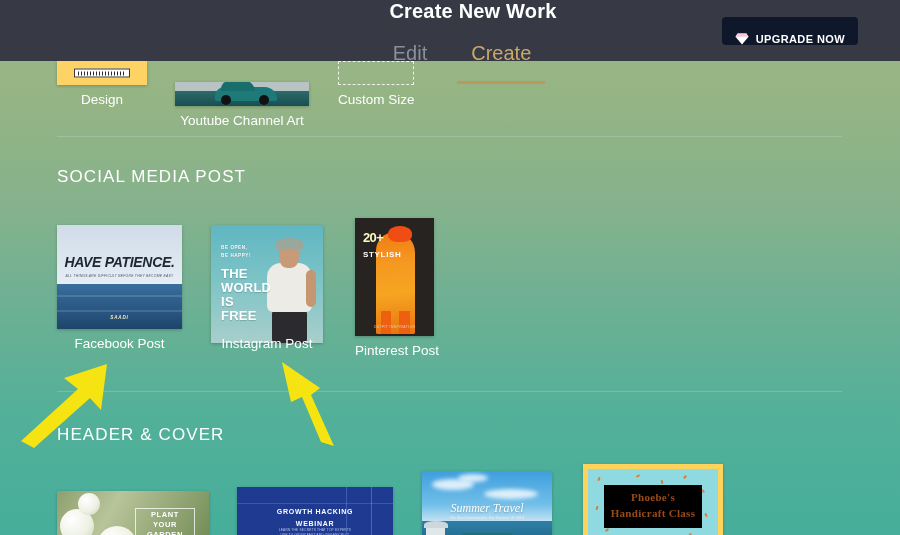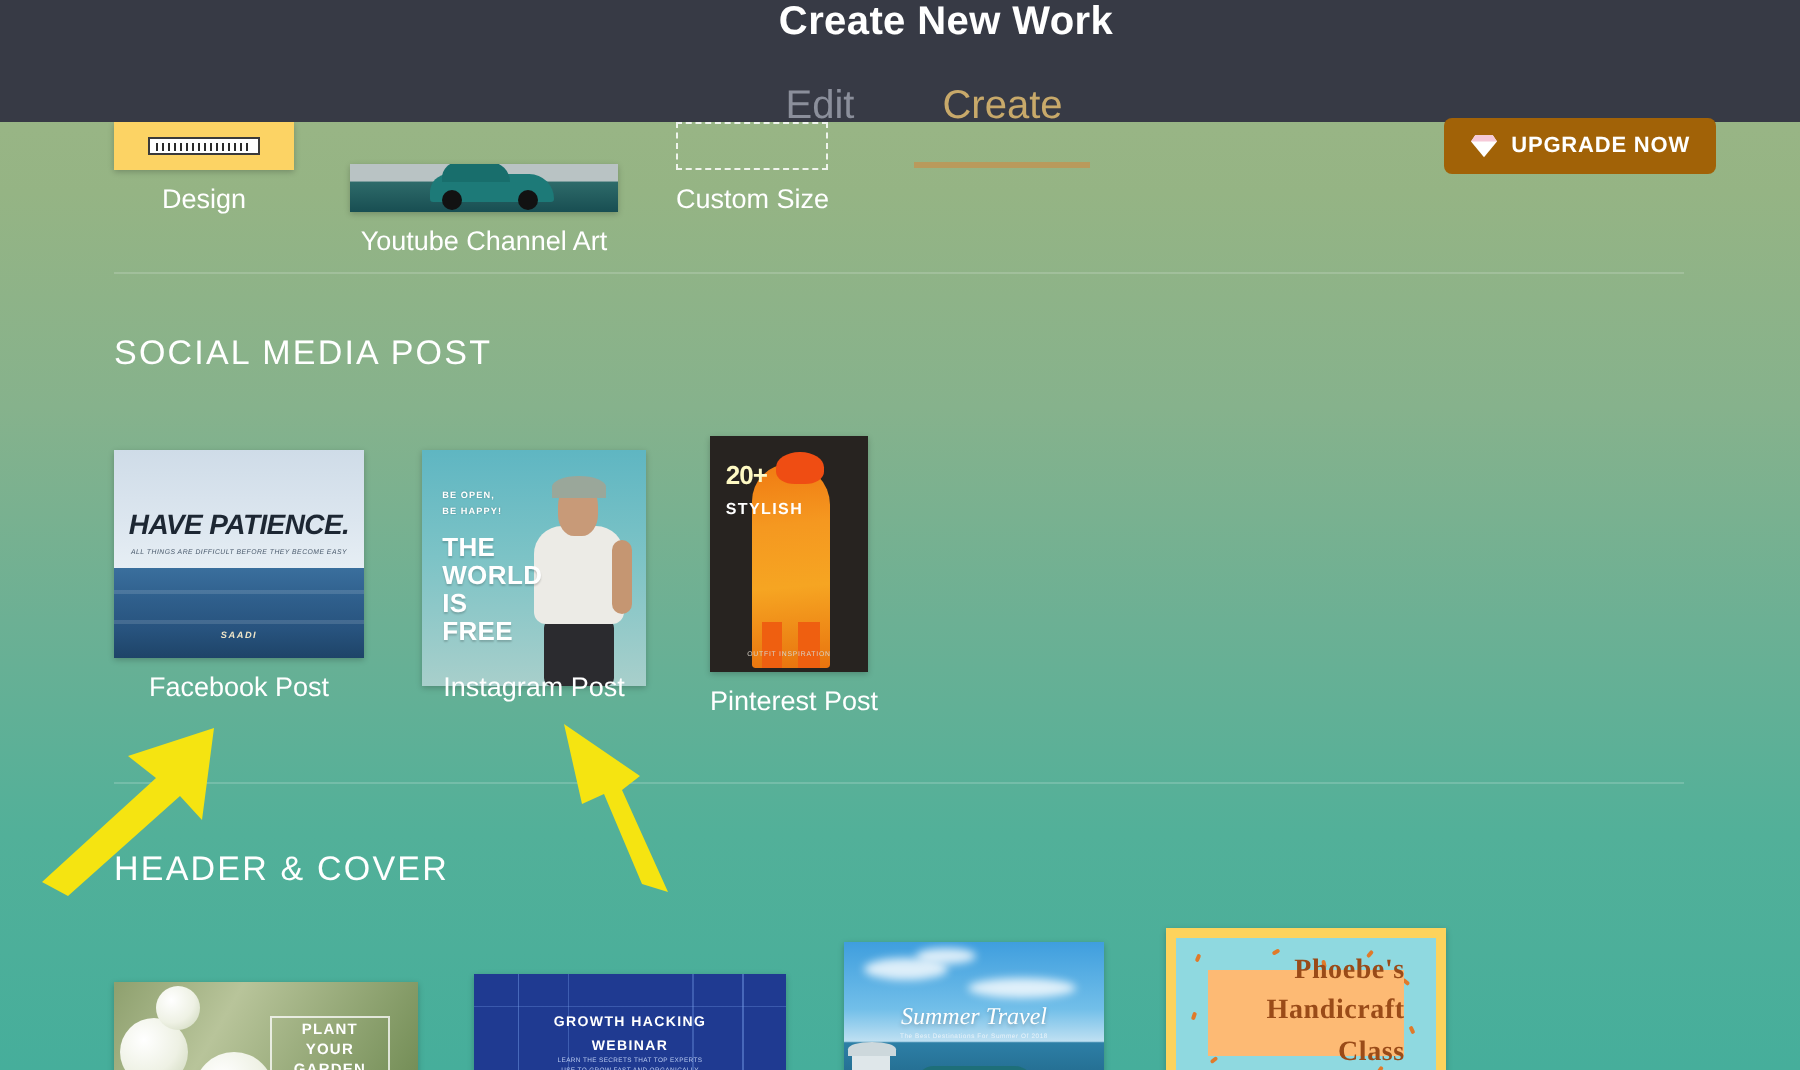--- a/index.html
+++ b/index.html
@@ -62,27 +62,26 @@
     content: "";
     position: absolute;
     left: 8px; right: 8px; bottom: 0;
     height: 3px;
     background: #b99a5c;
   }
   .upgrade-btn {
     position: absolute;
     right: 42px; top: 17px;
     height: 28px;
-    background: #a16207;
+    background: #0f172a;
     border-radius: 4px;
-    display: flex; align-items: center;
+    display: flex; align-items: flex-end;
     padding: 0 13px;
     cursor: pointer;
     border: none;
-    margin-top: 42px;
   }
   .gem-icon {
     width: 14px; height: 12px;
     margin-right: 7px;
     flex: none;
   }
   .upgrade-label {
     color: #ffffff;
     font-size: 11px;
     font-weight: bold;
@@ -422,30 +421,30 @@
   }
   .hc-craft-inner .confetti {
     position: absolute;
     width: 2px; height: 4px;
     background: #e07a2a;
     border-radius: 1px;
   }
   .hc-craft-box {
     position: absolute; left: 12%; top: 20%;
     width: 76%; height: 56%;
-    background: #fdba74;
+    background: #000000;
     display: flex; flex-direction: column;
     align-items: center; justify-content: center;
     color: #9a4b18;
     font-family: "Liberation Serif", serif;
-    font-size: 14px;
+    font-size: 11px;
     font-weight: bold;
     line-height: 1.45;
     letter-spacing: .3px;
-    text-align: right;
+    text-align: center;
   }
 
   
   .arrow { position: absolute; pointer-events: none; z-index: 40; }
 </style>
 </head>
 <body>
 
 <div class="topbar">
   <div class="brand">Create New Work</div>

